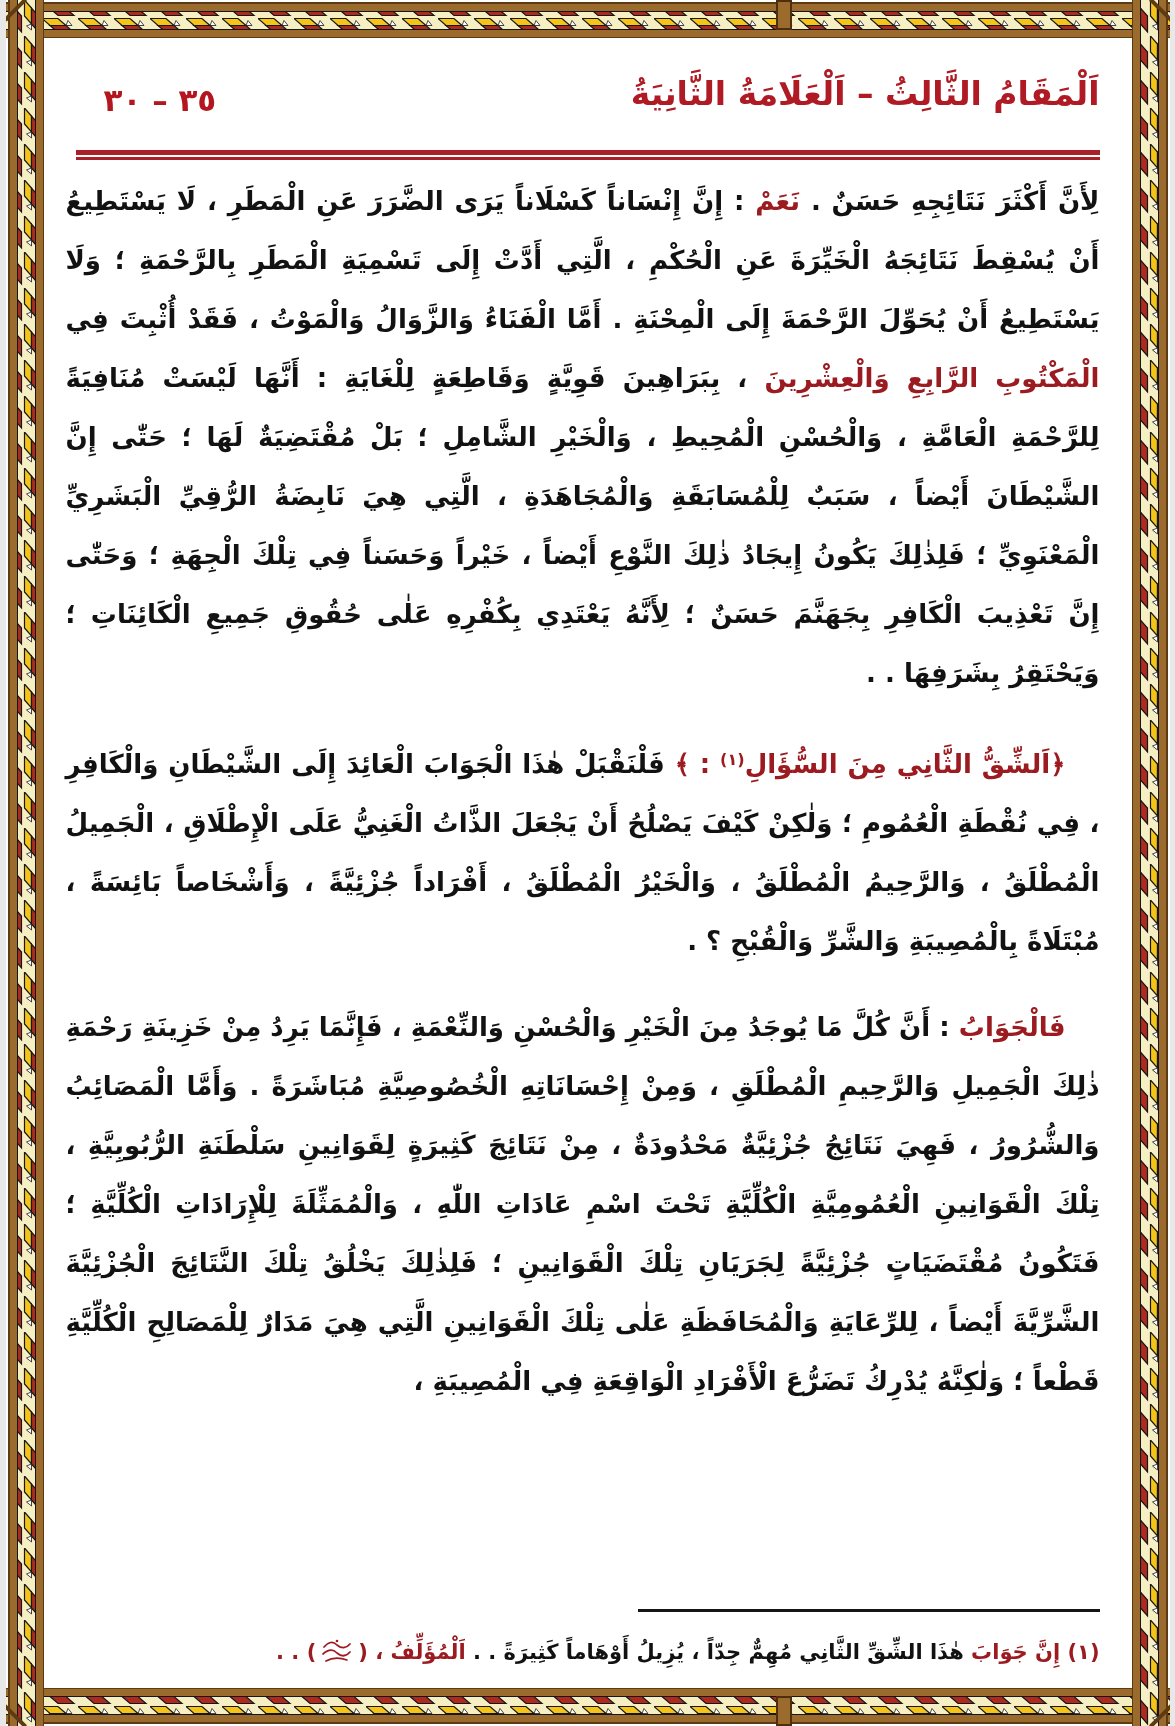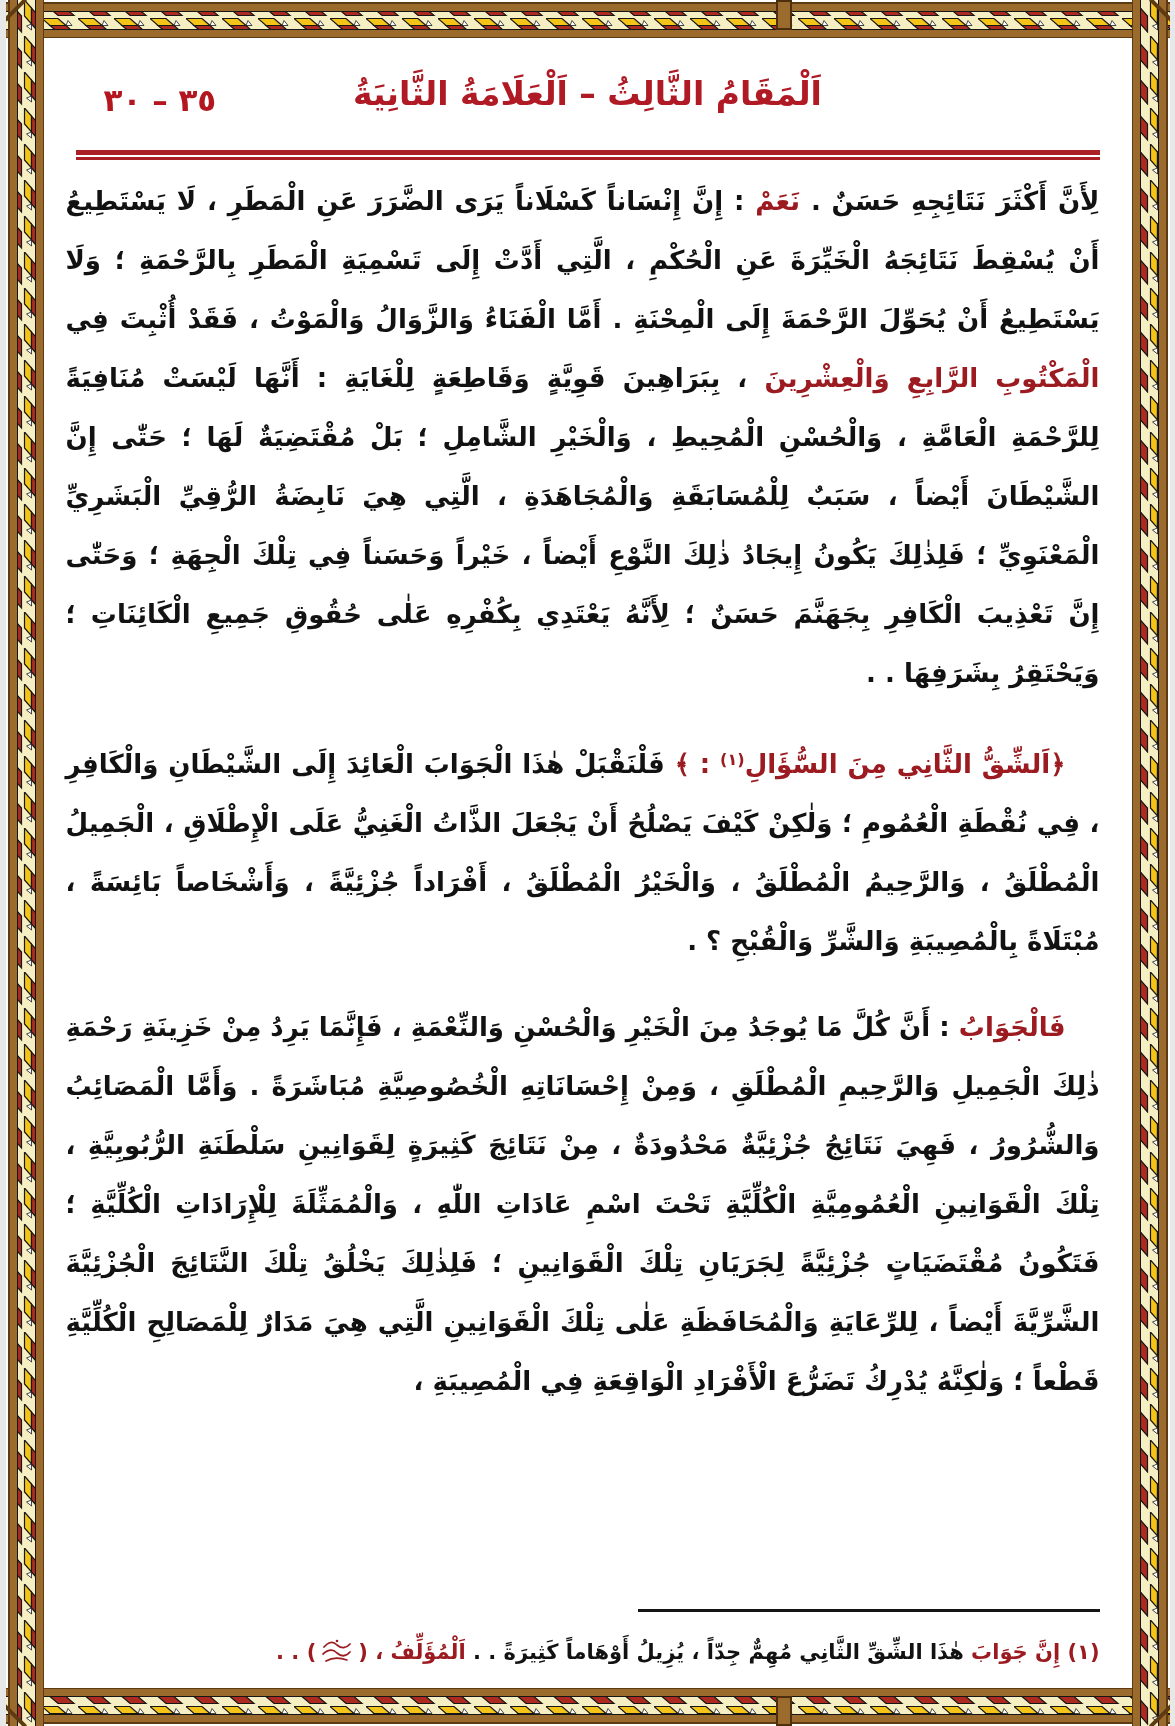--- a/index.html
+++ b/index.html
@@ -30,21 +30,21 @@
   .flourish.br{bottom:8px;right:-6px;transform:rotate(-45deg);}
 
   
   .header{position:absolute;top:70px;left:70px;right:70px;height:80px;}
   .page-number{
     position:absolute;left:28px;top:12px;direction:ltr;
     color:#b3161f;font-weight:bold;font-size:31px;letter-spacing:2px;
     white-space:nowrap;
   }
   .page-title{
-    text-align:center;color:#af1a24;font-weight:bold;font-size:33px;
+    color:#af1a24;font-weight:bold;font-size:33px;
     padding-top:4px;white-space:nowrap;
   }
   .title-divider{position:absolute;top:150px;left:70px;right:70px;}
   .title-divider .r1{height:5px;background:#ab1f26;}
   .title-divider .r2{height:3px;background:#ab1f26;margin-top:2px;}
 
   
   .body-text{
     position:absolute;top:172px;left:60px;right:70px;
     font-size:26px;font-weight:bold;color:#121212;

